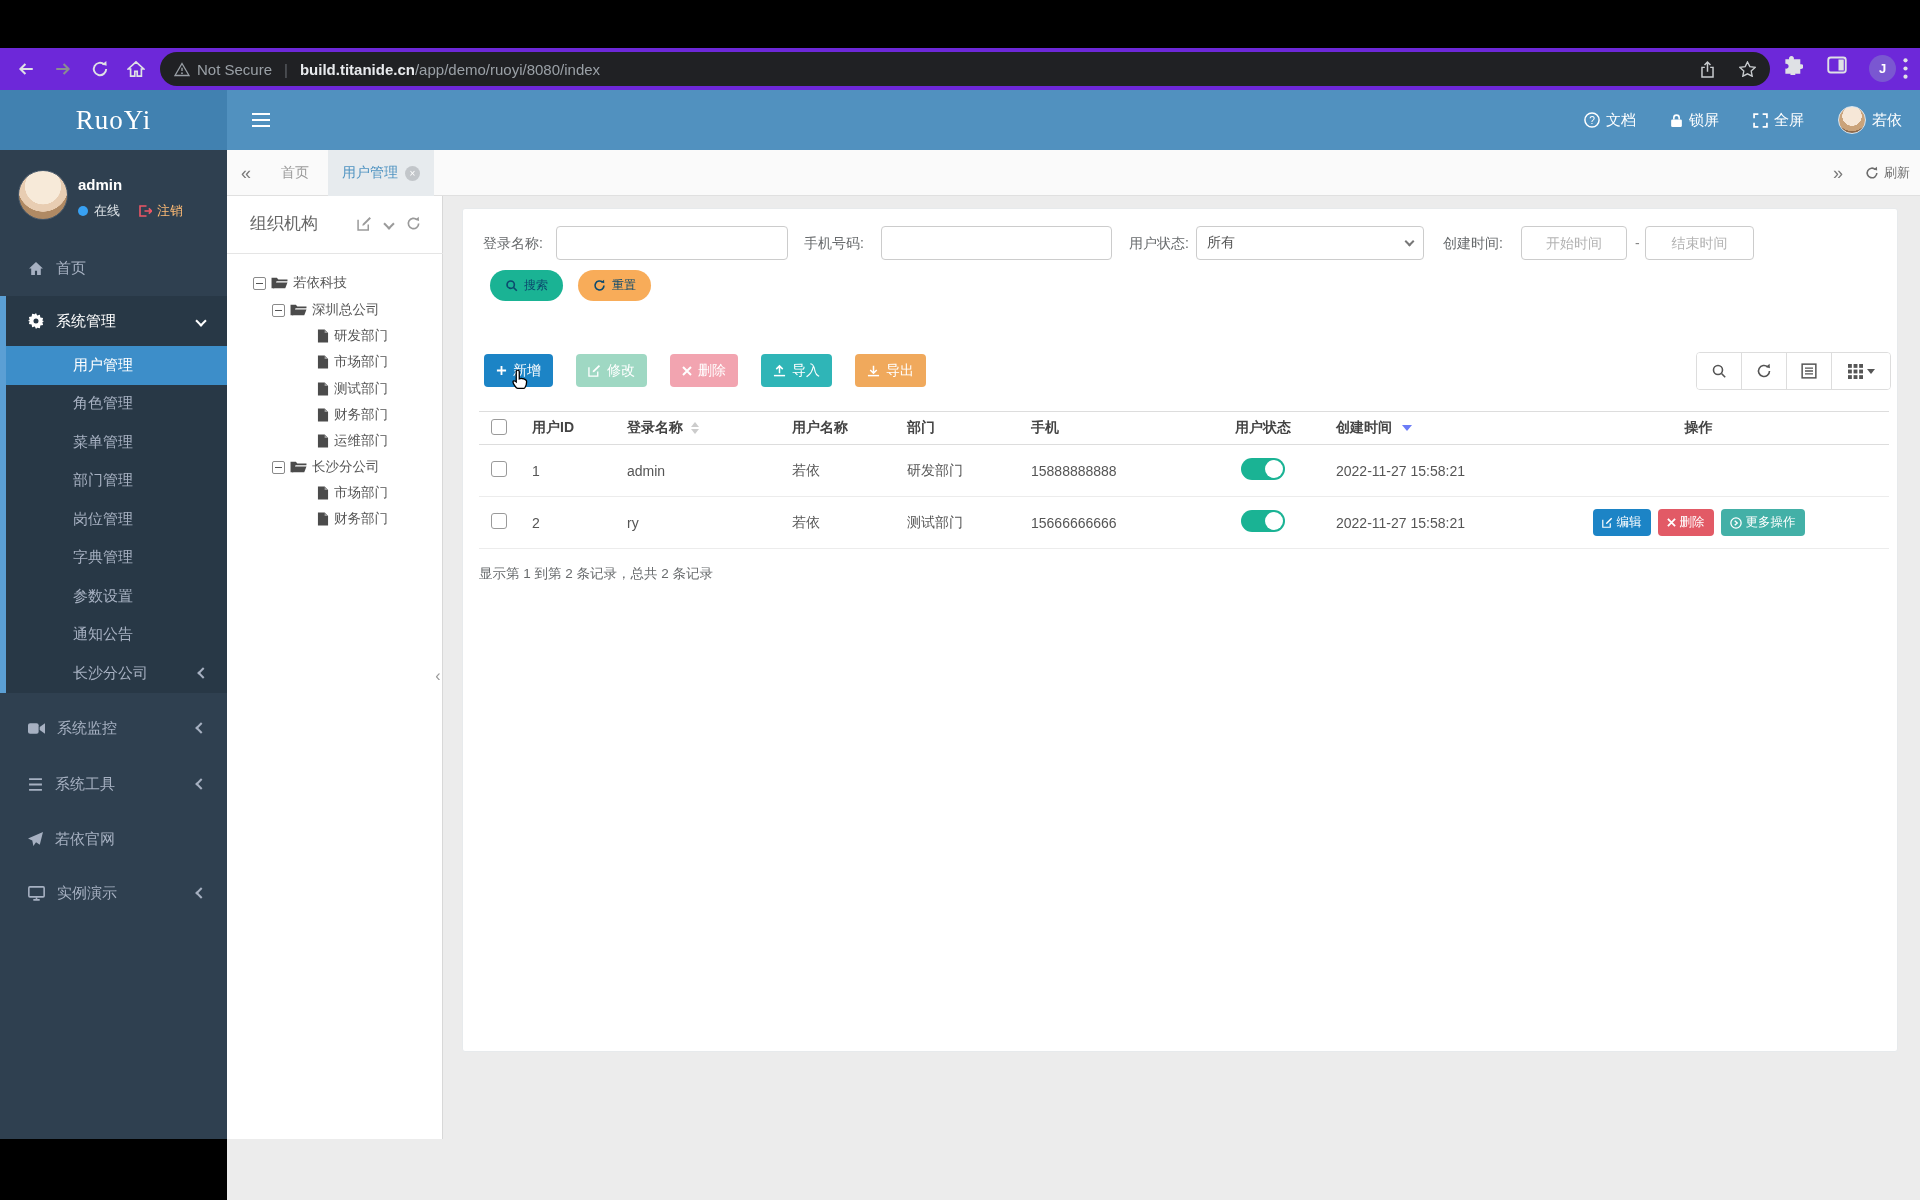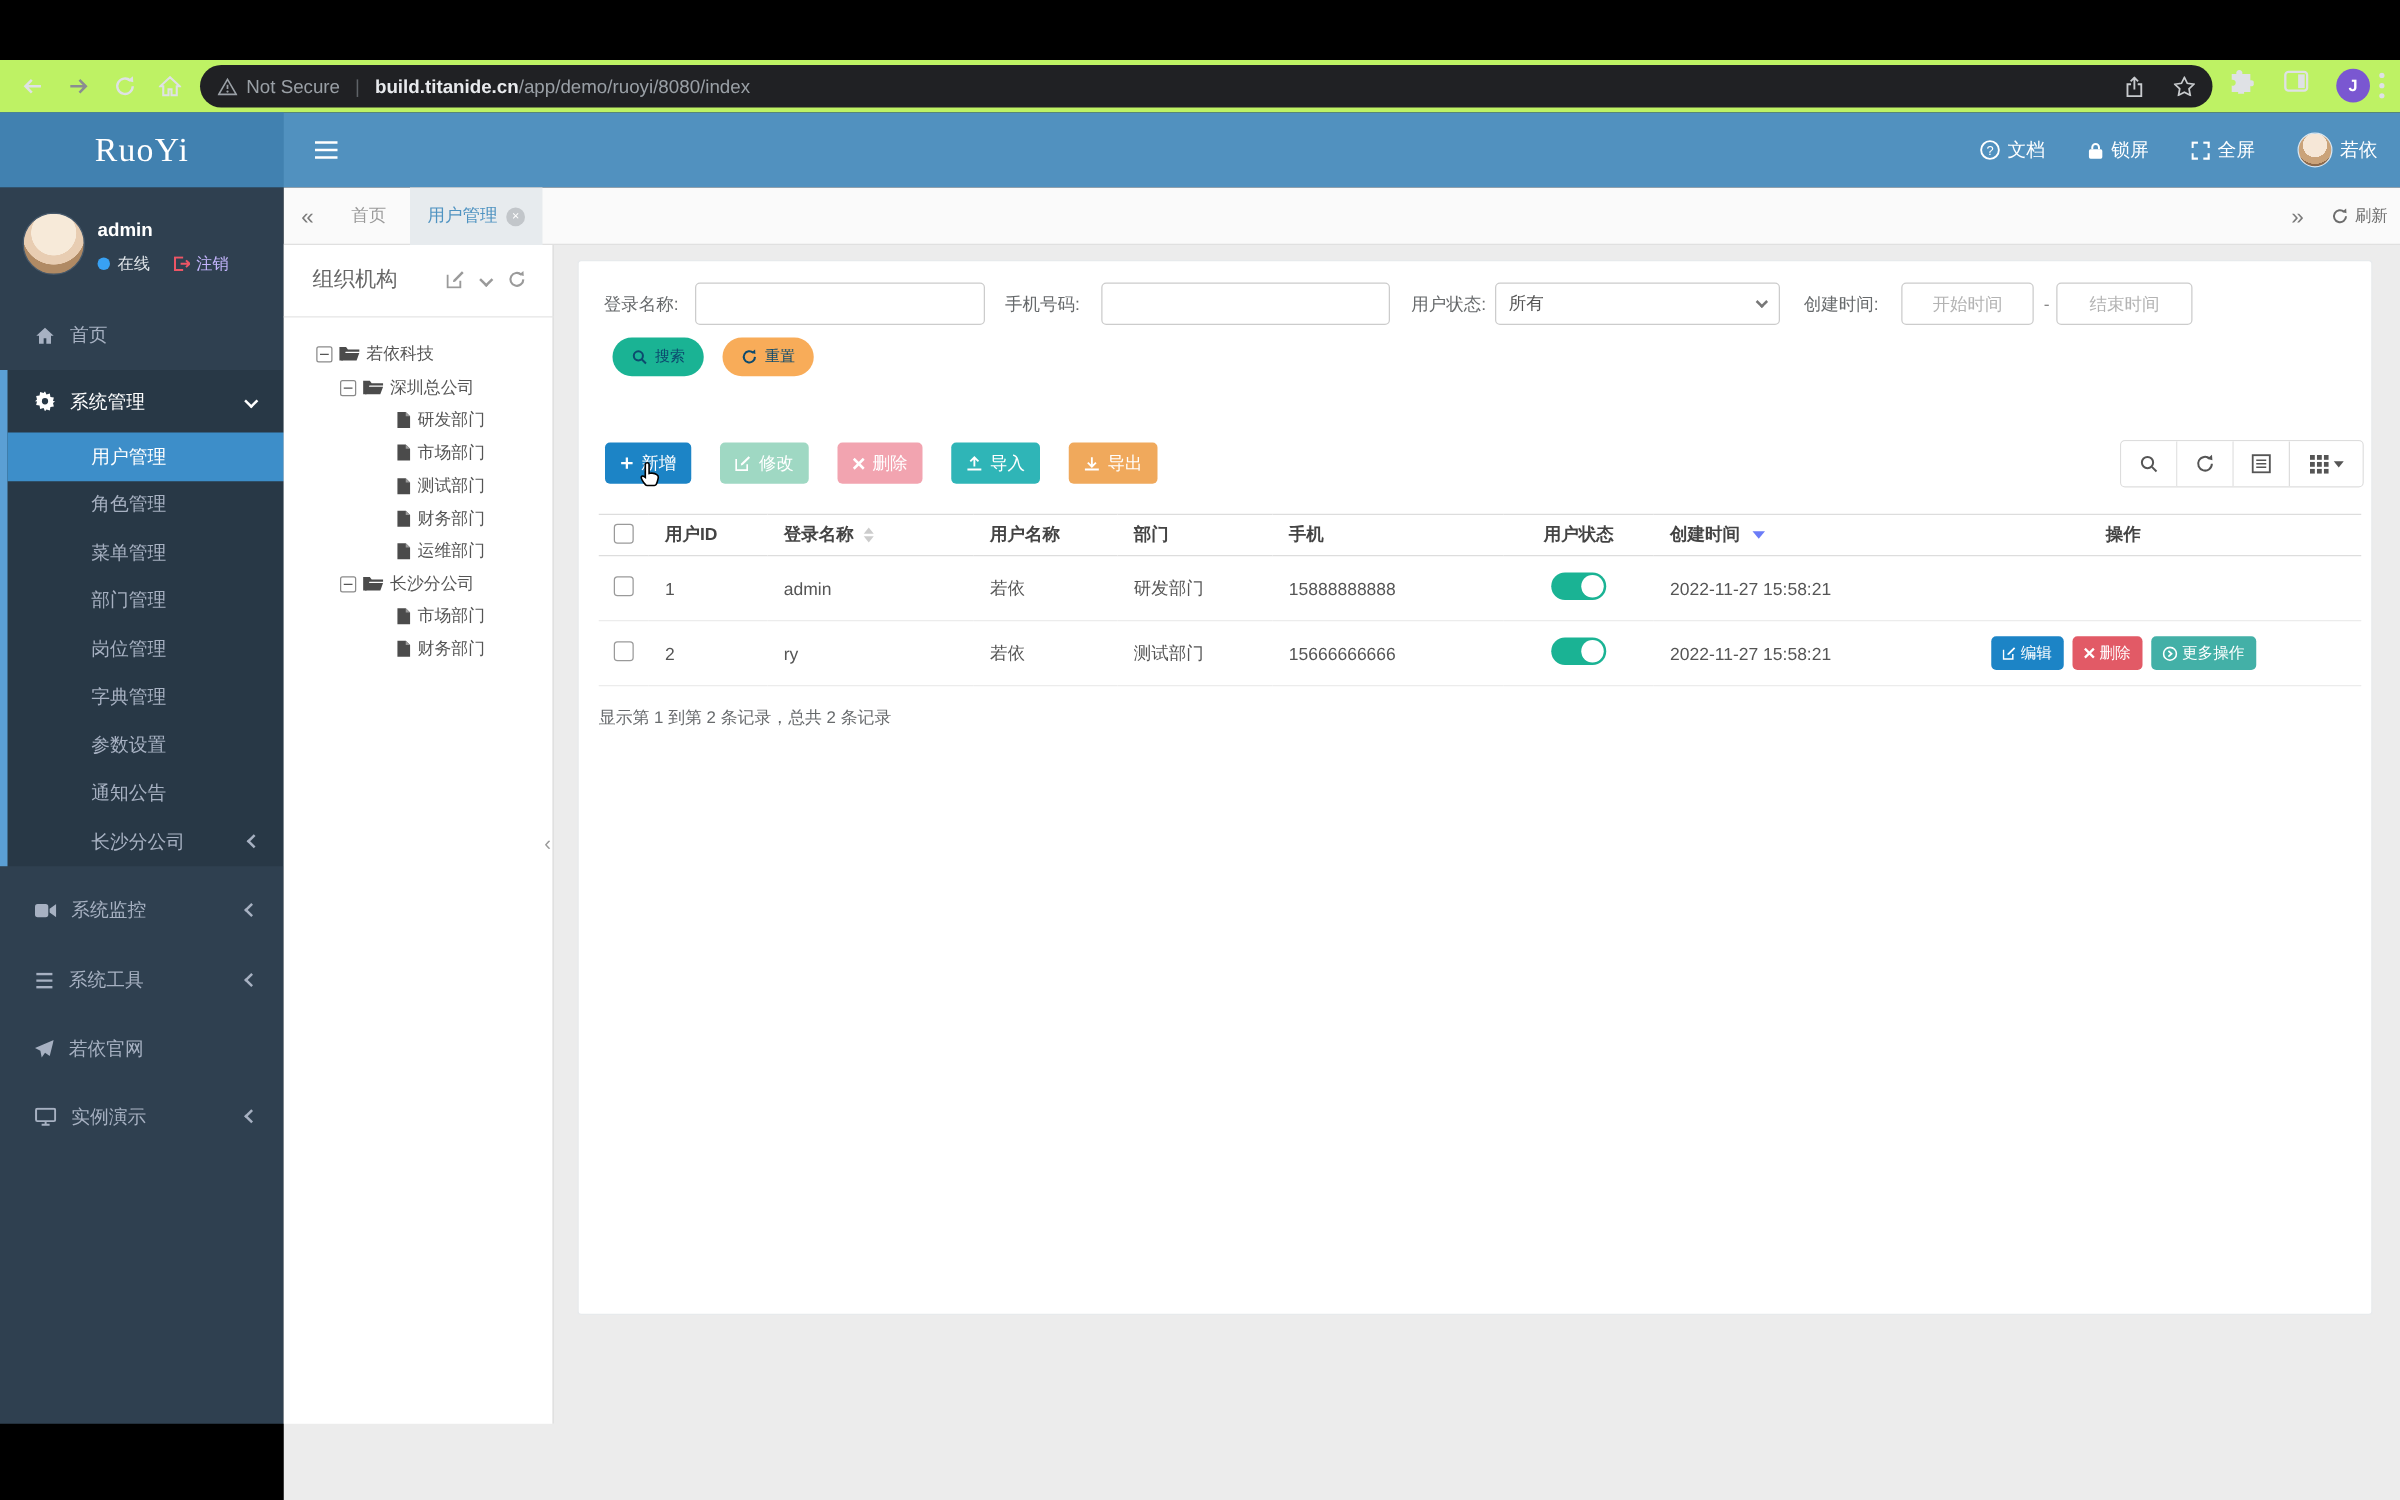--- a/index.html
+++ b/index.html
@@ -2,21 +2,21 @@
 <html><head>
 <meta charset="utf-8">
 <style>
   * { margin:0; padding:0; box-sizing:border-box; }
   html,body { background:#000; }
   #screen { position:relative; width:1920px; height:1200px; background:#000; overflow:hidden;
             font-family:"Liberation Sans","DejaVu Sans",sans-serif; }
   .ic { display:inline-block; vertical-align:middle; }
 
   
-  .browser { position:absolute; left:0; top:48px; width:1920px; height:42px; background:#bef264; }
+  .browser { position:absolute; left:0; top:48px; width:1920px; height:42px; background:#6d28d9; }
   .bnav { position:absolute; top:8px; width:26px; height:26px; color:#dfe1e5; display:flex; align-items:center; justify-content:center; }
   .bnav.dim { color:#8a8d91; }
   .omnibox { position:absolute; left:160px; top:4px; width:1610px; height:34px; background:#202124; border-radius:17px;
              display:flex; align-items:center; color:#9aa0a6; font-size:15px; padding:0 14px; }
   .omni-sep { margin:0 12px; color:#5f6368; }
   .omni-domain { color:#e8eaed; font-weight:bold; }
   .omni-path { color:#9aa0a6; }
   .omni-right { margin-left:auto; display:flex; gap:24px; color:#c8cbce; }
   .bext { position:absolute; top:8px; color:#dfe1e5; }
   .profile-badge { position:absolute; left:1869px; top:7px; width:27px; height:27px; border-radius:50%;
@@ -33,21 +33,21 @@
   .hdr-item { display:flex; align-items:center; gap:6px; color:#fff; }
   .hdr-avatar { width:28px; height:28px; border-radius:50%; background:radial-gradient(circle at 50% 35%, #f6e7d7 0 45%, #caa37a 46% 70%, #8d6a4c 71%); border:1px solid #d9e6f0; }
 
   
   .sidebar { position:absolute; left:0; top:150px; width:227px; height:989px; background:#2f4050; color:#a7b1c2; font-size:15px; }
   .s-avatar { position:absolute; left:18px; top:20px; width:50px; height:50px; border-radius:50%;
               background:radial-gradient(circle at 50% 32%, #f7ead9 0 44%, #e8cdb2 45% 62%, #b08a64 63%); border:1px solid #46586a; }
   .s-name { position:absolute; left:78px; top:26px; color:#fff; font-weight:bold; font-size:15px; }
   .s-status { position:absolute; left:78px; top:52px; display:flex; align-items:center; gap:6px; font-size:13px; color:#dfe4e8; }
   .dot-online { width:10px; height:10px; border-radius:50%; background:#38a1f3; }
-  .s-logout { display:flex; align-items:center; gap:5px; margin-left:12px; color:#c4b5fd; }
+  .s-logout { display:flex; align-items:center; gap:5px; margin-left:12px; color:#fdba74; }
   .snav-item { position:absolute; left:0; width:227px; height:44px; display:flex; align-items:center; gap:12px; padding-left:28px; color:#a7b1c2; }
   .snav-item .chevR { margin-left:auto; margin-right:22px; }
   .s-block { position:absolute; left:0; top:146px; width:227px; height:397px; background:#283846; border-left:6px solid #5b9fd4; }
   .s-block-head { height:50px; display:flex; align-items:center; gap:12px; padding-left:22px; color:#ffffff; }
   .s-block-head .chevD { margin-left:auto; margin-right:22px; }
   .s-sub { position:relative; }
   .s-sub-item { height:38.5px; display:flex; align-items:center; padding-left:67px; color:#a7b1c2; font-size:15px; }
   .s-sub-item.active { background:#3d8ec9; color:#fff; }
   .s-sub-item .chevL { margin-left:auto; margin-right:20px; }
   .chev { width:8px; height:8px; border-right:2px solid currentColor; border-bottom:2px solid currentColor; display:inline-block; }

